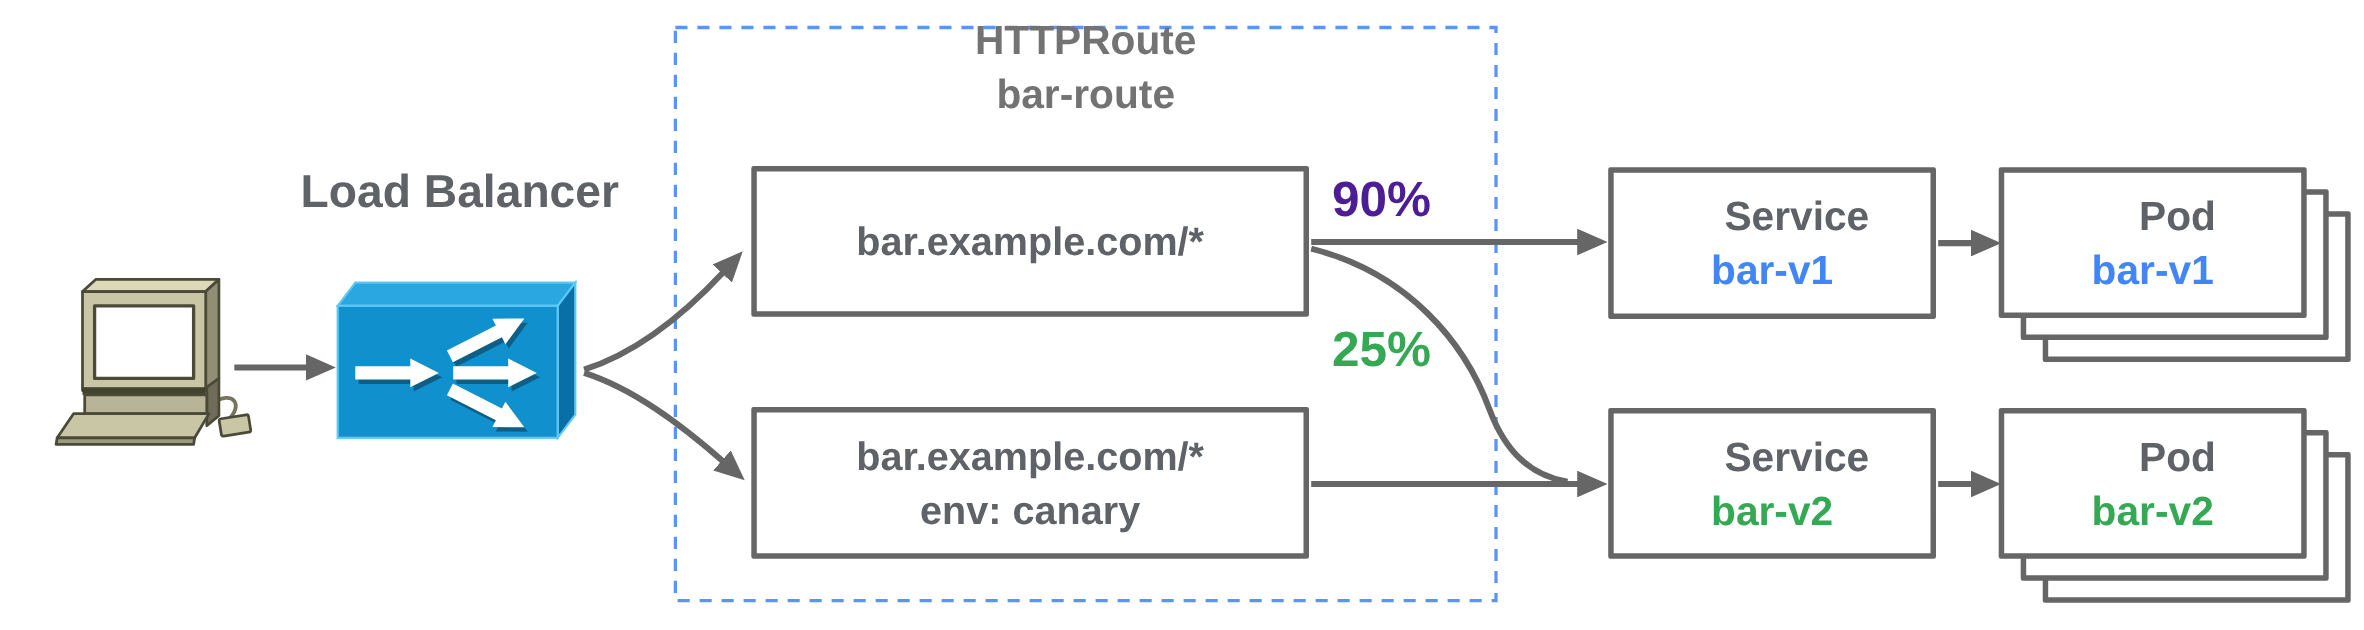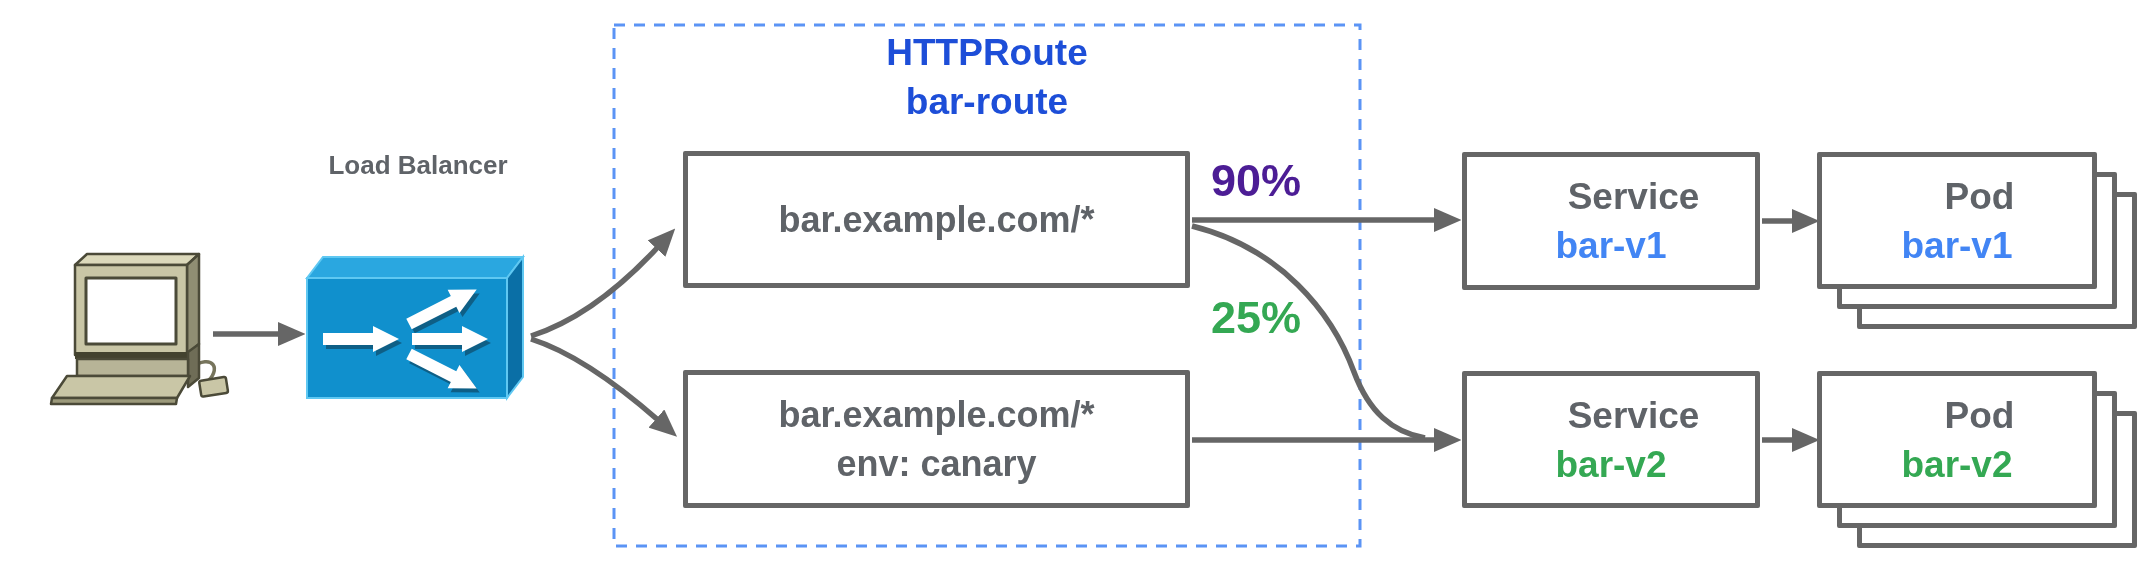--- a/index.html
+++ b/index.html
@@ -4,25 +4,25 @@
 <style>
   html,body { margin:0; padding:0; background:#ffffff; }
   .canvas {
     position:relative; width:2149px; height:573px; background:#ffffff;
     font-family:"Liberation Sans", sans-serif; overflow:hidden;
   }
   .canvas svg.lines { position:absolute; left:0; top:0; z-index:0; }
 
   .lb-label {
     position:absolute; left:263px; top:150px; width:310px;
-    font-size:26px; font-weight:bold; color:#5f6368; text-align:center; z-index:2;
+    font-size:42px; font-weight:bold; color:#5f6368; text-align:center; z-index:2;
   }
   .hr-title {
-    position:absolute; left:614px; top:28px; width:746px; text-align:center;
-    font-size:37px; font-weight:bold; color:#1d4ed8; line-height:49px; z-index:2;
+    position:absolute; left:614px; top:12px; width:746px; text-align:center;
+    font-size:37px; font-weight:bold; color:#737373; line-height:49px; z-index:2;
   }
   .node {
     position:absolute; box-sizing:border-box; background:#ffffff;
     border:5px solid #666666; border-radius:2px;
     display:flex; flex-direction:column; align-items:center; justify-content:center;
     text-align:center; z-index:1;
   }
   .route1 { left:683px; top:151px; width:507px; height:137px; }
   .route2 { left:683px; top:370px; width:507px; height:138px; }
   .match  { font-size:36px; font-weight:bold; color:#5f6368; line-height:49px; }

